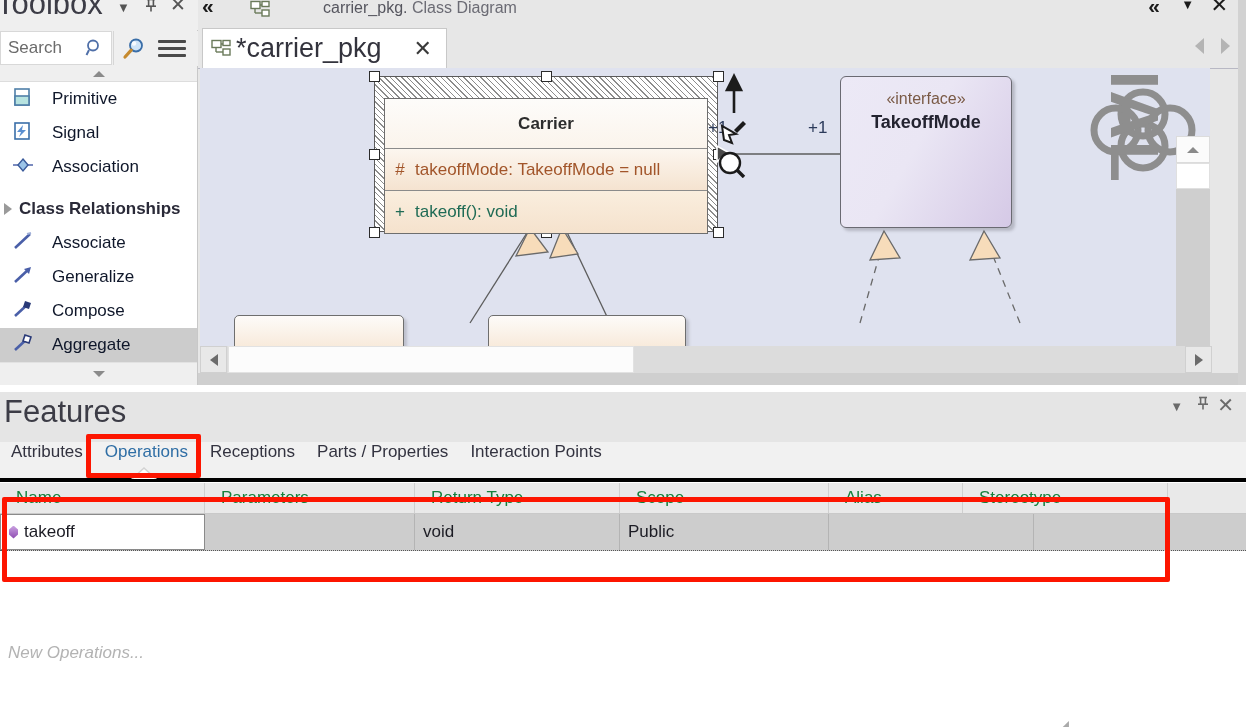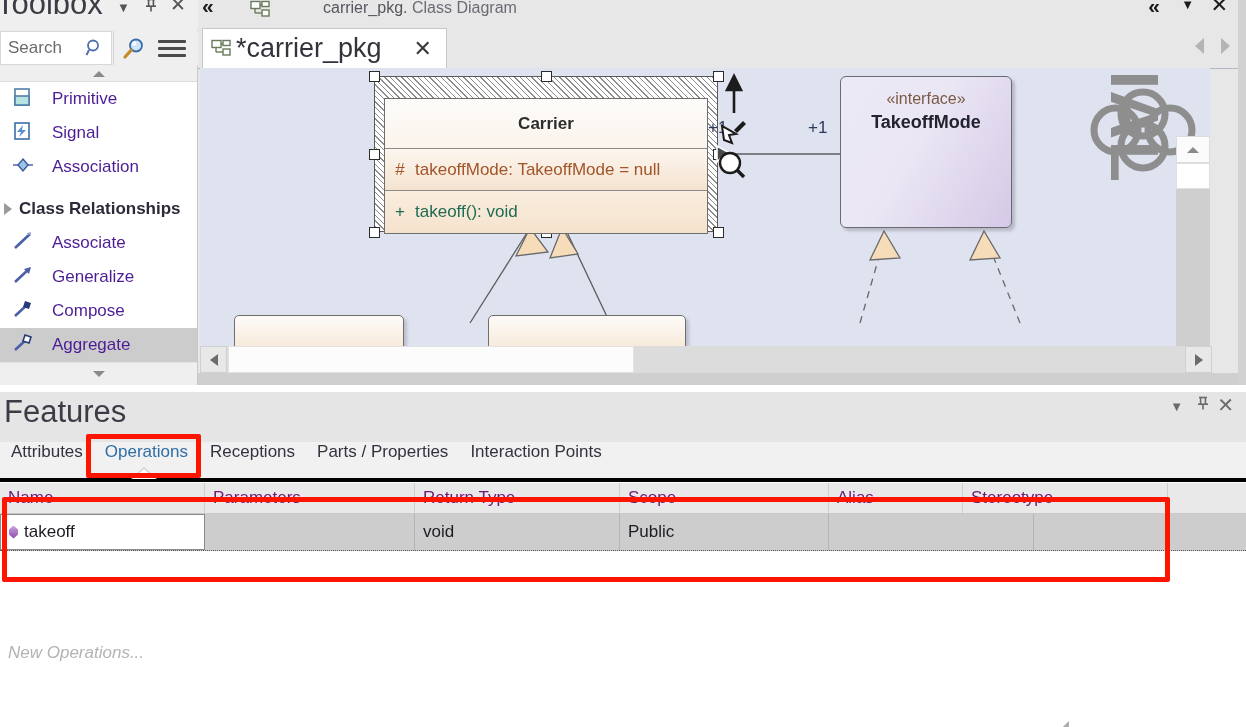--- a/index.html
+++ b/index.html
@@ -76,21 +76,21 @@
     position: absolute; left: 0; top: 82px; width: 197px; height: 280px;
     background: #ffffff; overflow: hidden;
   }
   .tb-item {
     position: relative; height: 34px; display: flex; align-items: center;
     padding-left: 12px; box-sizing: border-box; cursor: pointer;
   }
   .tb-item.selected { background: #cccccc; }
   .tb-item .tb-icon { width: 28px; height: 24px; flex: 0 0 28px; position: relative; }
   .tb-item .tb-label {
-    margin-left: 12px; font-size: 17px; color: #4c1d95;
+    margin-left: 12px; font-size: 17px; color: #0f172a;
     font-family: "Liberation Sans", sans-serif; white-space: nowrap;
   }
   .tb-group { height: 34px; display: flex; align-items: center; padding-left: 4px; box-sizing: border-box; cursor:pointer;margin-top:8px;}
   .tb-group .grp-tri { width:0;height:0;border-top:6px solid transparent;border-bottom:6px solid transparent;border-right:8px solid #9a9a9a; margin-right:7px;}
   .tb-group .tb-label { font-size: 17px; font-weight: bold; color: #2a2a38; font-family: "Liberation Sans", sans-serif; }
 
   
   #editor-wrap {
     position: absolute; left: 198px; top: 0; width: 1048px; height: 385px;
     background: #e7e7e7;
@@ -274,21 +274,21 @@
   }
   #tab-caret-line {
     position: absolute; left: 131px; bottom: -1px; width: 0; height: 0;
     border-left: 13px solid transparent; border-right: 13px solid transparent;
     border-bottom: 12px solid #d2d2d2;
   }
 
   #features-table { position: absolute; left: 0; top: 91px; width: 1246px; }
   #fe-thead { display: flex; height: 30px; background: #e9e9e9; border-bottom: 1px solid #c9c9c9; }
   .fe-th {
-    font-size: 17px; color: #701a75; padding-left: 8px; box-sizing: border-box;
+    font-size: 17px; color: #15803d; padding-left: 16px; box-sizing: border-box;
     border-right: 1px solid #cfcfcf; line-height: 30px;
     font-family: "Liberation Sans", sans-serif; overflow:hidden; white-space:nowrap;
   }
   #fe-row { display: flex; height: 36px; background: #cdcdcd; border-bottom: 1px dotted #555; }
   .fe-td {
     font-size: 17px; color: #1c1c24; padding-left: 8px; box-sizing: border-box;
     border-right: 1px solid #b4b4b4; line-height: 36px;
     font-family: "Liberation Sans", sans-serif; overflow:hidden; white-space:nowrap;
     display:flex; align-items:center;
   }

